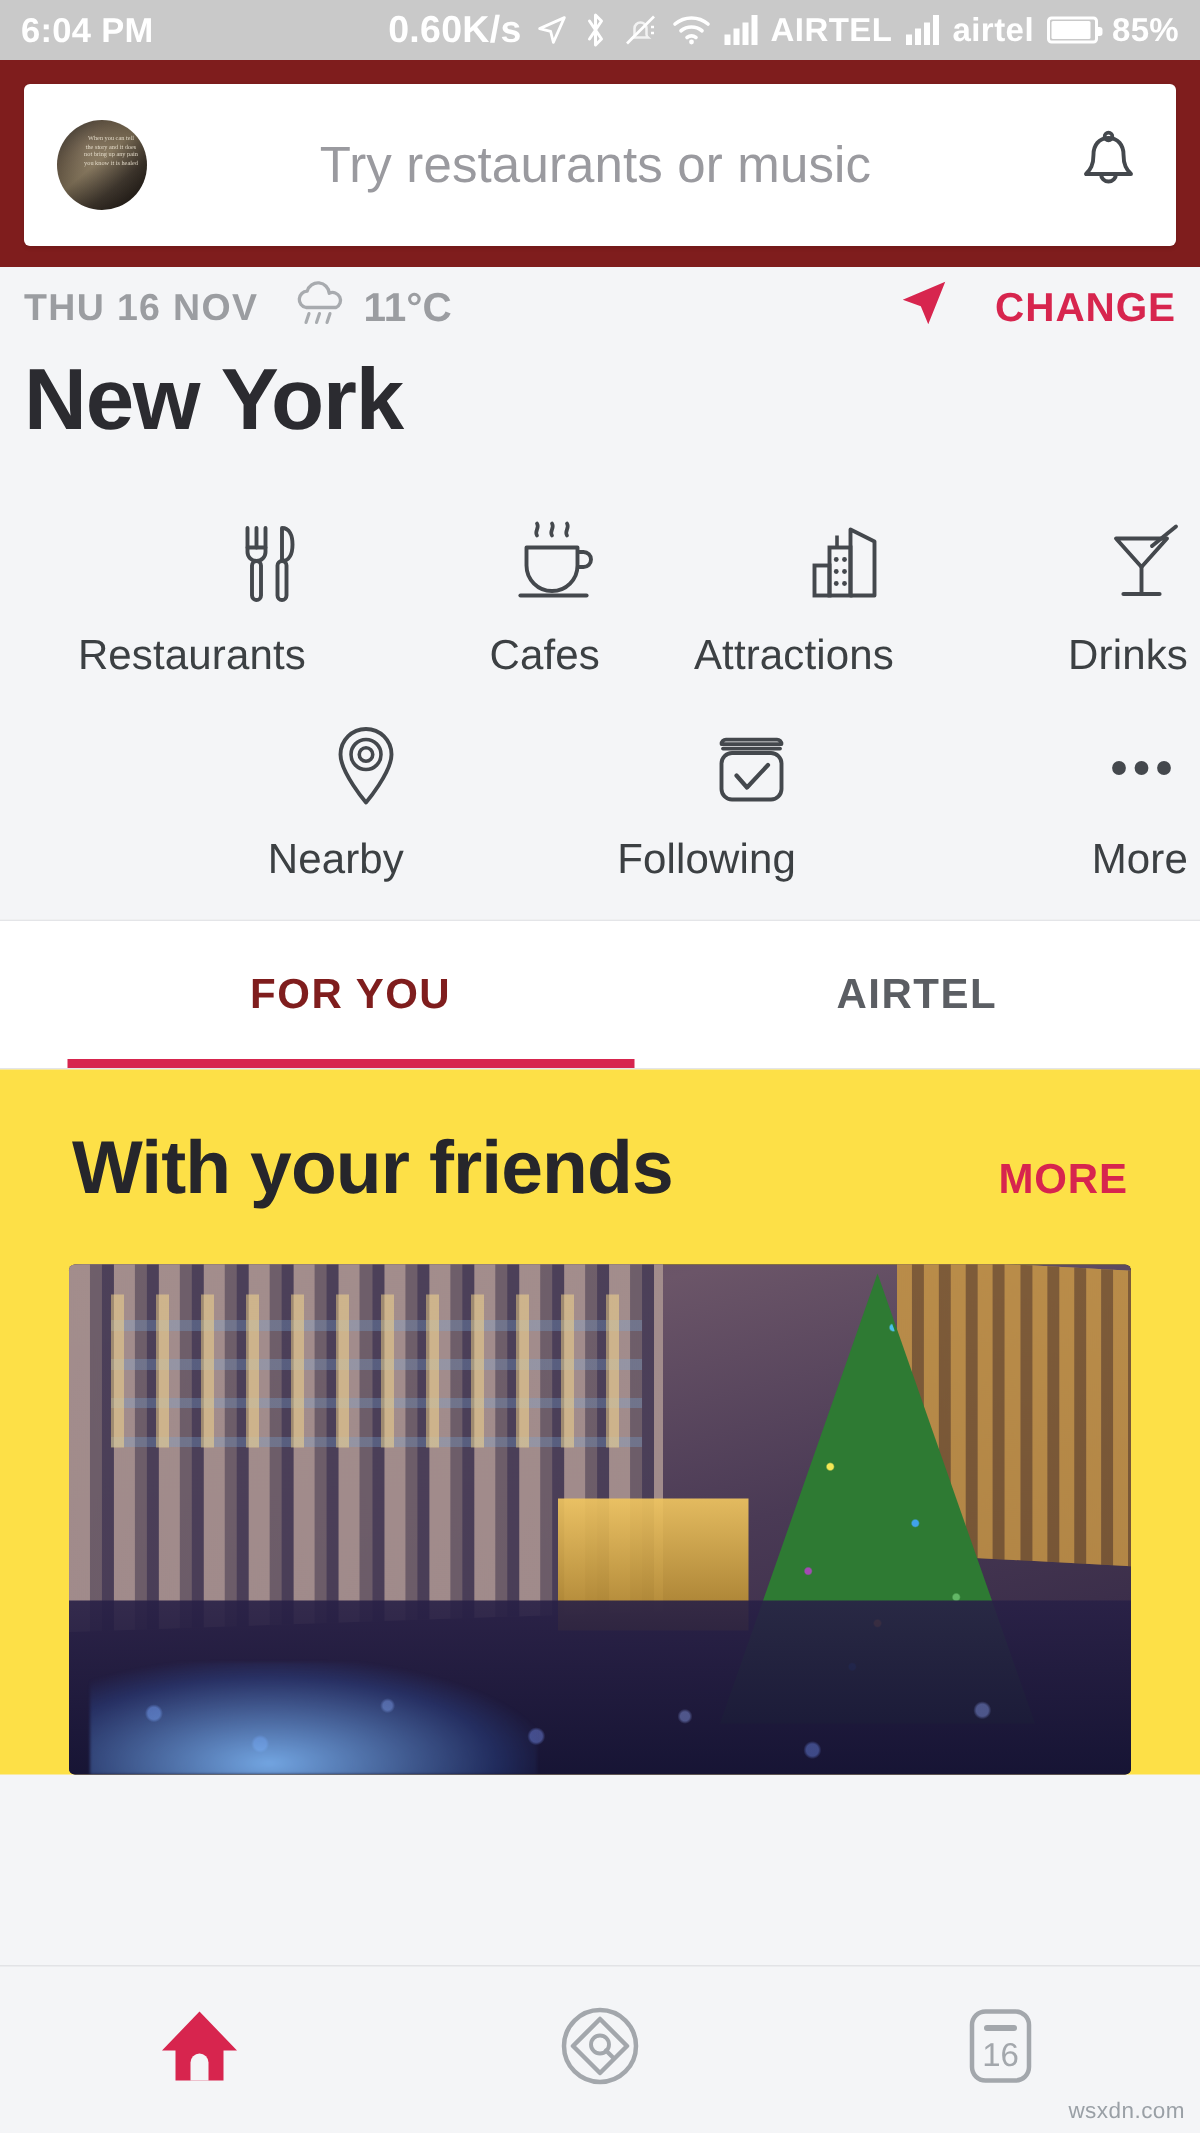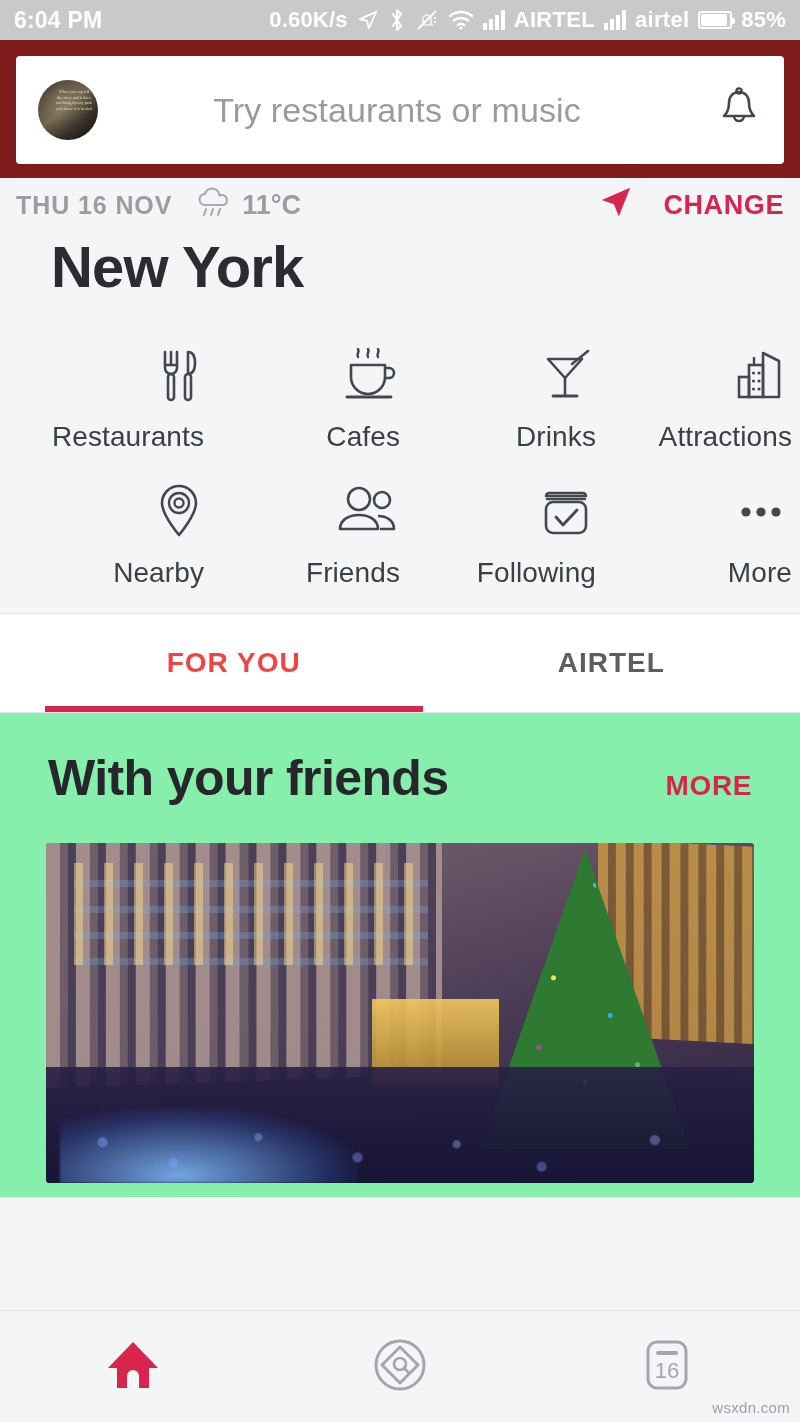--- a/index.html
+++ b/index.html
@@ -12,21 +12,21 @@
   #app { width: 800px; height: 1422px; position: relative; background: #f4f5f7; }
 
   
   .statusbar {
     height: 40px; background: #c9c9c9; color: #ffffff;
     display: flex; align-items: center; padding: 0 14px;
     font-size: 22px; font-weight: bold; letter-spacing: .2px;
   }
   .sb-clock { font-size: 23px; }
   .sb-right { margin-left: auto; display: flex; align-items: center; gap: 9px; }
-  .sb-speed { font-size: 22px; }
+  .sb-speed { font-size: 25px; }
   .sb-ico { display: inline-flex; align-items: center; }
   .sb-carrier { font-size: 22px; letter-spacing: .3px; }
   .sb-batt-txt { font-size: 22px; }
   .bars { display: inline-flex; align-items: flex-end; gap: 2px; height: 20px; }
   .bars i { width: 4px; background: #fff; display: block; }
   .bars i:nth-child(1){height:7px}
   .bars i:nth-child(2){height:11px}
   .bars i:nth-child(3){height:15px}
   .bars i:nth-child(4){height:20px}
   .batt {
@@ -70,21 +70,21 @@
   .city-row1 { display: flex; align-items: center; height: 46px; }
   .city-date { color: #9b9da1; font-size: 25px; font-weight: bold; letter-spacing: .9px; }
   .weather { display: flex; align-items: center; gap: 10px; margin-left: 22px; }
   .temp { color: #9b9da1; font-size: 27px; font-weight: bold; }
   .change-btn {
     margin-left: auto; display: flex; align-items: center; gap: 30px;
     color: #d7254e; font-size: 27px; font-weight: bold; letter-spacing: .6px; text-align: center;
   }
   .city-name {
     font-size: 58px; font-weight: bold; color: #2b2b30;
-    letter-spacing: -0.8px; margin-top: 6px; line-height: 1.15; margin-left: 35px;
+    letter-spacing: -0.8px; margin-top: 6px; line-height: 1.15;
   }
 
   
   .cats { background: #f4f5f7; padding: 44px 8px 24px; }
   .cat-row { display: flex; }
   .cat-row + .cat-row { margin-top: 28px; }
   .cat {
     flex: 1; display: flex; flex-direction: column; align-items: flex-end; gap: 14px;
   }
   .cat-ico { height: 62px; display: flex; align-items: center; justify-content: center; }
@@ -93,28 +93,28 @@
   
   .tabs {
     background: #fff; display: flex; height: 100px; align-items: stretch;
     border-top: 1px solid #e4e5e8; border-bottom: 1px solid #e4e5e8;
   }
   .tab {
     flex: 1; display: flex; align-items: center; justify-content: center;
     font-size: 28px; font-weight: bold; color: #5b5e63; letter-spacing: 1px;
     position: relative;
   }
-  .tab.active { color: #ef4444; margin-left: 45px; }
+  .tab.active { color: #7f1d1d; margin-left: 45px; }
   .tab.active:after {
     content: ""; position: absolute; left: 0; right: 0; bottom: 0;
     height: 6px; background: #d7254e;
   }
 
   
-  .feed { background: #86efac; padding: 36px 16px 14px; }
+  .feed { background: #fde047; padding: 36px 16px 0; }
   .feed-head { display: flex; align-items: baseline; padding: 0 32px 0 32px; }
   .feed-title {
     font-size: 50px; font-weight: bold; color: #26262b; letter-spacing: -0.6px;
   }
   .feed-more {
     margin-left: auto; color: #d7254e; font-size: 28px; font-weight: bold; letter-spacing: .6px;
   }
   .card {
     margin: 36px 30px 0; border-radius: 4px; overflow: hidden;
     height: 340px; position: relative; background: #1a1428;
@@ -330,73 +330,62 @@
             <path d="M13 18h34v12a17 17 0 0 1-34 0z" fill="none" stroke="#44484d" stroke-width="2.6" stroke-linejoin="round"></path>
             <path d="M47 21h4a5 5 0 0 1 0 10h-4" fill="none" stroke="#44484d" stroke-width="2.6"></path>
             <line x1="9" y1="50" x2="53" y2="50" stroke="#44484d" stroke-width="2.8" stroke-linecap="round"></line>
           </svg>
         </span>
         <span class="cat-label">Cafes</span>
       </div>
 
       <div class="cat">
         <span class="cat-ico">
-          <svg width="58" height="58" viewBox="0 0 58 58">
-            <path d="M10 12h34L27 31z" fill="none" stroke="#44484d" stroke-width="2.6" stroke-linejoin="round"></path>
-            <line x1="27" y1="31" x2="27" y2="49" stroke="#44484d" stroke-width="2.6"></line>
-            <line x1="15" y1="49" x2="39" y2="49" stroke="#44484d" stroke-width="2.8" stroke-linecap="round"></line>
-            <line x1="34" y1="17" x2="50" y2="4" stroke="#44484d" stroke-width="2.6" stroke-linecap="round"></line>
-          </svg>
-        </span>
-        <span class="cat-label">Drinks</span>
-      </div>
-
-      <div class="cat">
-        <span class="cat-ico">
           <svg width="62" height="58" viewBox="0 0 62 58">
             <path d="M33 6l16 8v36H33z" fill="none" stroke="#44484d" stroke-width="2.6" stroke-linejoin="round"></path>
             <rect x="19" y="18" width="14" height="32" fill="none" stroke="#44484d" stroke-width="2.6"></rect>
             <rect x="9" y="30" width="10" height="20" fill="none" stroke="#44484d" stroke-width="2.6"></rect>
             <line x1="24" y1="10" x2="24" y2="18" stroke="#44484d" stroke-width="2.4"></line>
             <circle cx="23.5" cy="26" r="1.6" fill="#44484d"></circle>
               <circle cx="29" cy="26" r="1.6" fill="#44484d"></circle>
             <circle cx="23.5" cy="34" r="1.6" fill="#44484d"></circle>
               <circle cx="29" cy="34" r="1.6" fill="#44484d"></circle>
             <circle cx="23.5" cy="42" r="1.6" fill="#44484d"></circle>
               <circle cx="29" cy="42" r="1.6" fill="#44484d"></circle>
           </svg>
         </span>
         <span class="cat-label">Attractions</span>
       </div>
+
+      <div class="cat">
+        <span class="cat-ico">
+          <svg width="58" height="58" viewBox="0 0 58 58">
+            <path d="M10 12h34L27 31z" fill="none" stroke="#44484d" stroke-width="2.6" stroke-linejoin="round"></path>
+            <line x1="27" y1="31" x2="27" y2="49" stroke="#44484d" stroke-width="2.6"></line>
+            <line x1="15" y1="49" x2="39" y2="49" stroke="#44484d" stroke-width="2.8" stroke-linecap="round"></line>
+            <line x1="34" y1="17" x2="50" y2="4" stroke="#44484d" stroke-width="2.6" stroke-linecap="round"></line>
+          </svg>
+        </span>
+        <span class="cat-label">Drinks</span>
+      </div>
     </div>
 
     <div class="cat-row">
 
       <div class="cat">
         <span class="cat-ico">
           <svg width="50" height="62" viewBox="0 0 50 62">
             <path d="M25 5a17 17 0 0 1 17 17c0 12-17 32-17 32S8 34 8 22A17 17 0 0 1 25 5z" fill="none" stroke="#44484d" stroke-width="2.6" stroke-linejoin="round"></path>
             <circle cx="25" cy="22" r="10" fill="none" stroke="#44484d" stroke-width="2.4"></circle>
             <circle cx="25" cy="22" r="4.5" fill="none" stroke="#44484d" stroke-width="2.4"></circle>
           </svg>
         </span>
         <span class="cat-label">Nearby</span>
       </div>
 
-      <div class="cat">
-        <span class="cat-ico">
-          <svg width="66" height="58" viewBox="0 0 66 58">
-            <circle cx="25" cy="16" r="11" fill="none" stroke="#44484d" stroke-width="2.6"></circle>
-            <path d="M6 46c0-9 8.5-14 19-14s19 5 19 14z" fill="none" stroke="#44484d" stroke-width="2.6" stroke-linejoin="round"></path>
-            <circle cx="48" cy="17" r="8" fill="none" stroke="#44484d" stroke-width="2.6"></circle>
-            <path d="M44 33c8 0 16 4 16 13H46" fill="none" stroke="#44484d" stroke-width="2.6" stroke-linejoin="round"></path>
-          </svg>
-        </span>
-        <span class="cat-label">Friends</span>
-      </div>
 
       <div class="cat">
         <span class="cat-ico">
           <svg width="60" height="58" viewBox="0 0 60 58">
             <path d="M13 10h34a3 3 0 0 1 3 3H10a3 3 0 0 1 3-3z" fill="none" stroke="#44484d" stroke-width="2.5" stroke-linejoin="round"></path>
             <path d="M11 16h38" fill="none" stroke="#44484d" stroke-width="2.5" stroke-linecap="round"></path>
             <rect x="10" y="19" width="40" height="31" rx="7" fill="none" stroke="#44484d" stroke-width="2.6"></rect>
             <path d="M20 34l7 8 14-15" fill="none" stroke="#44484d" stroke-width="2.8" stroke-linecap="round" stroke-linejoin="round"></path>
           </svg>
         </span>

